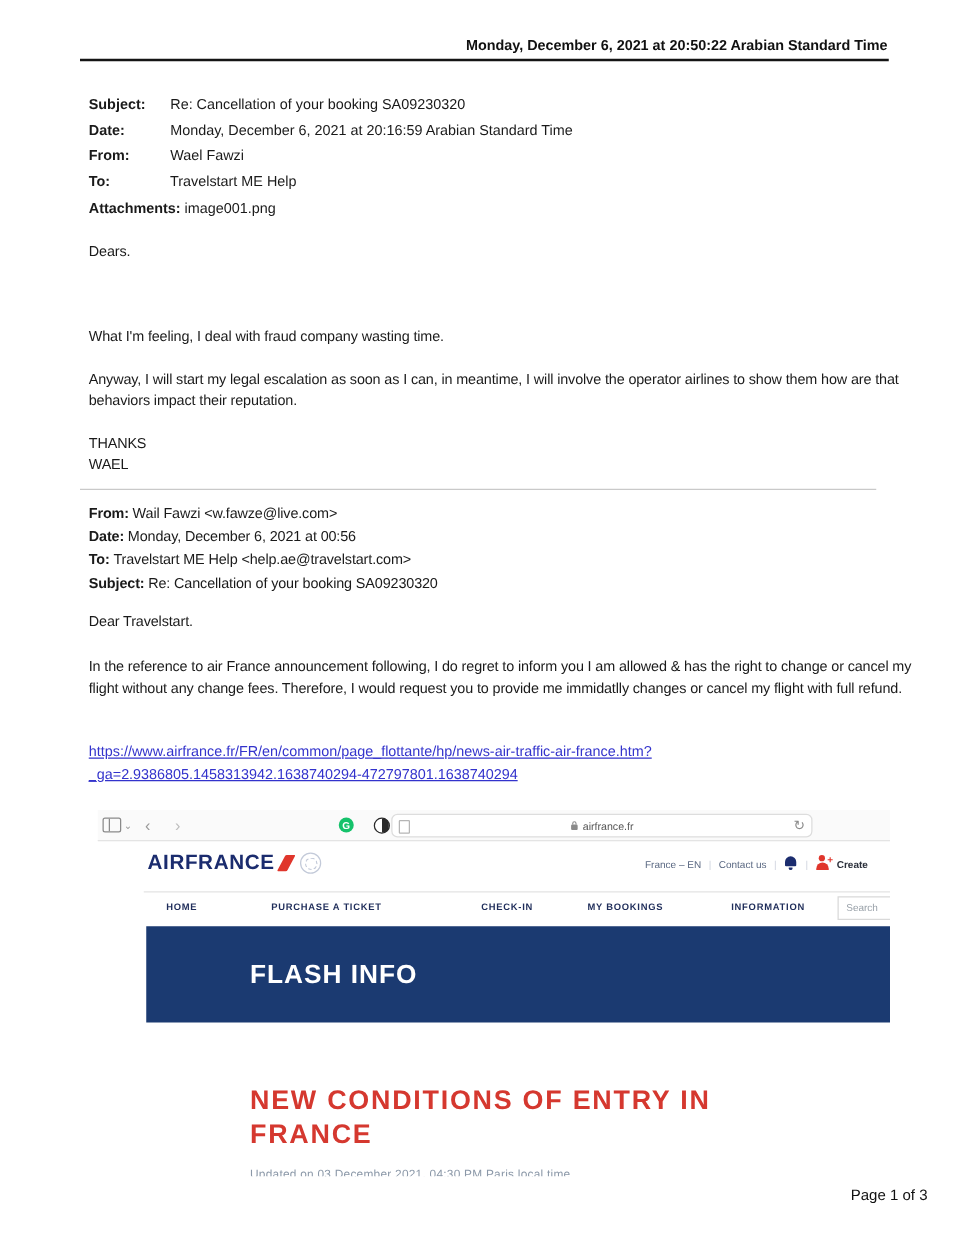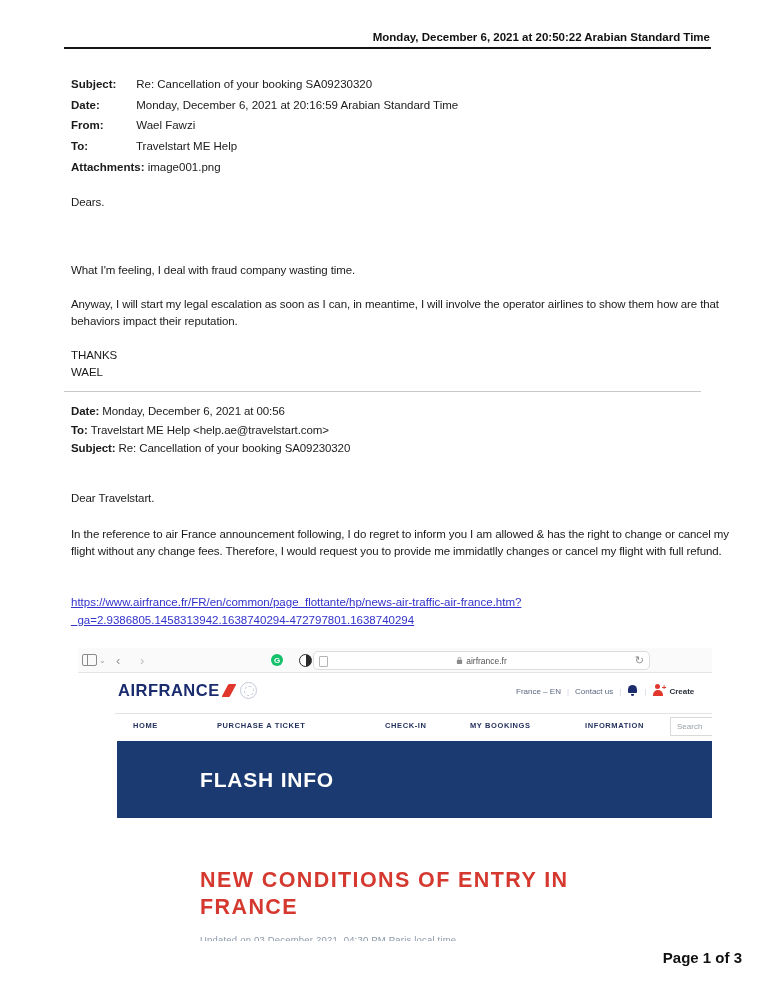--- a/index.html
+++ b/index.html
@@ -53,21 +53,21 @@
   .nav-row{position:absolute;top:66px;left:0;width:634px;height:27px;}
   .nav-item{position:absolute;top:7px;font-size:7.5px;font-weight:bold;letter-spacing:0.6px;color:#1f2d5a;cursor:pointer;}
   .searchbox{position:absolute;left:592px;top:3px;width:90px;height:19px;border:1px solid #d9d9d9;background:#fff;font-size:8px;color:#98a0a8;display:flex;align-items:center;padding-left:6px;box-sizing:border-box;}
   
   .banner{position:absolute;top:93px;left:39px;width:595px;height:77px;background:#1b3a71;display:flex;align-items:center;}
   .banner-text{color:#ffffff;font-size:21px;font-weight:bold;letter-spacing:0.8px;margin-left:83px;}
   
   .headline{position:absolute;top:219px;left:122px;font-size:21.5px;line-height:27px;font-weight:700;letter-spacing:1.4px;color:#d5382f;}
   .updated{position:absolute;top:286px;left:122px;font-size:9.5px;color:#8b98a8;letter-spacing:0.2px;}
   
-  .pagenum{top:949px;right:31px;font-size:15px;font-weight:bold;color:#111;}
+  .pagenum{top:949px;right:31px;font-size:12px;font-weight:normal;color:#111;}
   .chev{font-size:13px;color:#9a9a9a;line-height:1;}
   .chev.fwd{color:#bdbdbd;}
   .chev-dn{font-size:8px;color:#9a9a9a;}
 </style>
 </head>
 <body>
 
 <div class="page">
 
   <div class="abs print-ts">Monday, December 6, 2021 at 20:50:22 Arabian Standard Time</div>
@@ -98,20 +98,23 @@
 
   <div class="abs btxt" style="top:194px;left:71px;">Dears.</div>
   <div class="abs btxt" style="top:262px;left:71px;">What I'm feeling, I deal with fraud company wasting time.</div>
   <div class="abs btxt" style="top:296px;left:71px;width:668px;">Anyway, I will start my legal escalation as soon as I can, in meantime, I will involve the operator airlines to show them how are that behaviors impact their reputation.</div>
   <div class="abs btxt" style="top:347px;left:71px;">THANKS</div>
   <div class="abs btxt" style="top:364px;left:71px;">WAEL</div>
 
   <div class="abs divider"></div>
 
   <div class="abs btxt" style="top:402px;left:71px;line-height:18.6px;">
+    <div>
+      <span class="q-label">From:</span><span>Wail Fawzi &lt;w.fawze@live.com&gt;</span>
+    </div>
     <div>
       <span class="q-label">Date:</span><span>Monday, December 6, 2021 at 00:56</span>
     </div>
     <div>
       <span class="q-label">To:</span><span>Travelstart ME Help &lt;help.ae@travelstart.com&gt;</span>
     </div>
     <div>
       <span class="q-label">Subject:</span><span>Re: Cancellation of your booking SA09230320</span>
     </div>
   </div>

